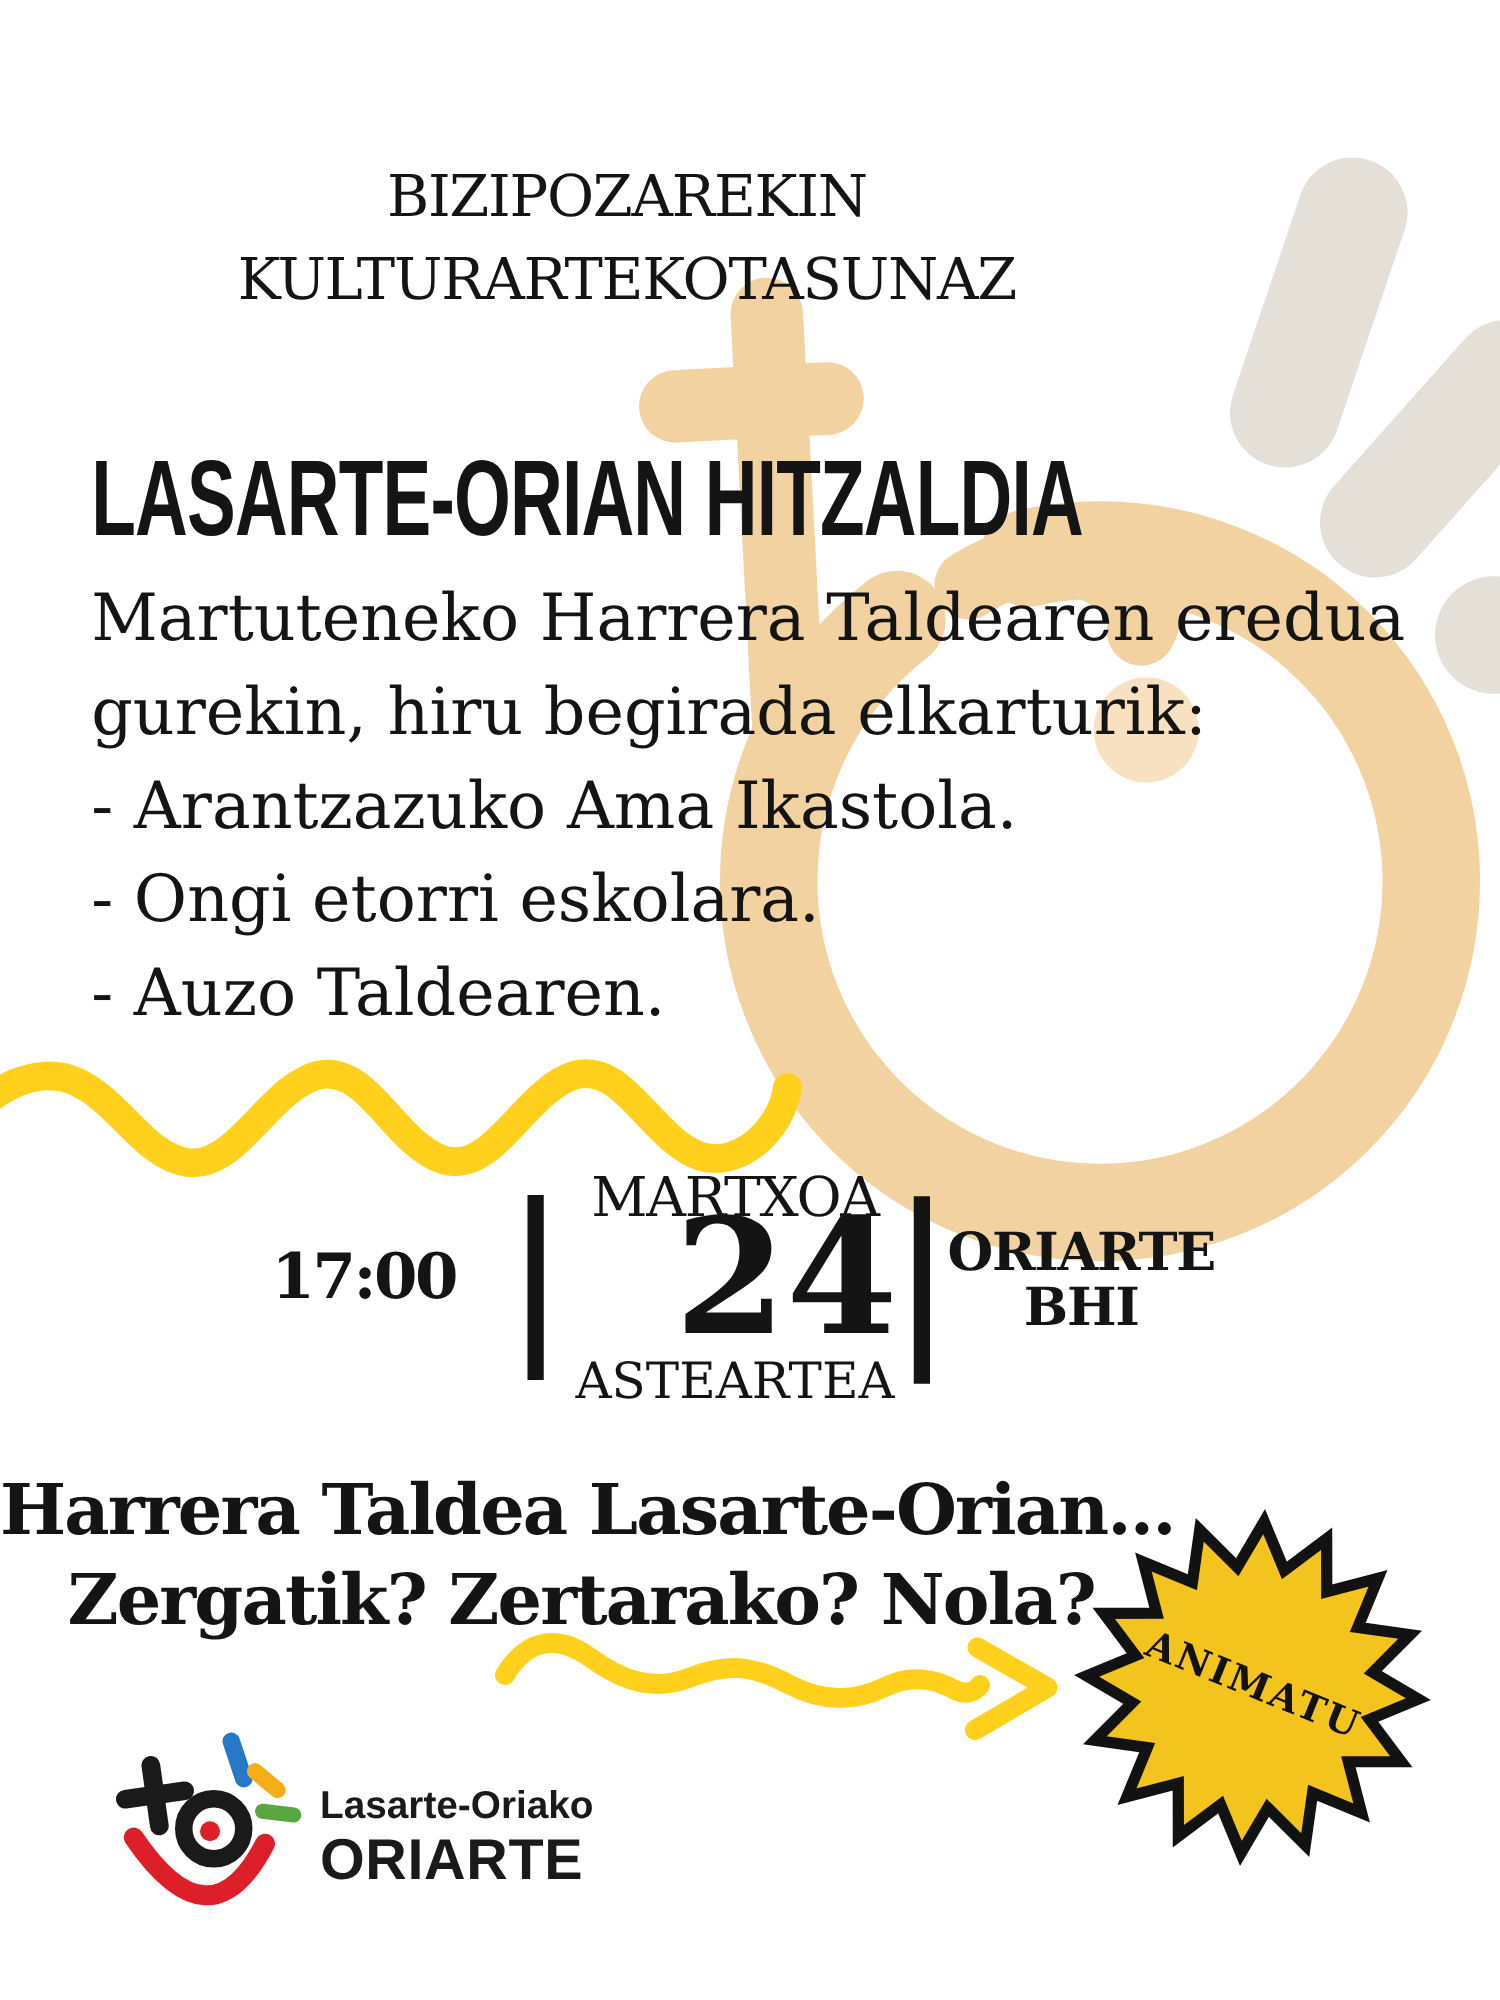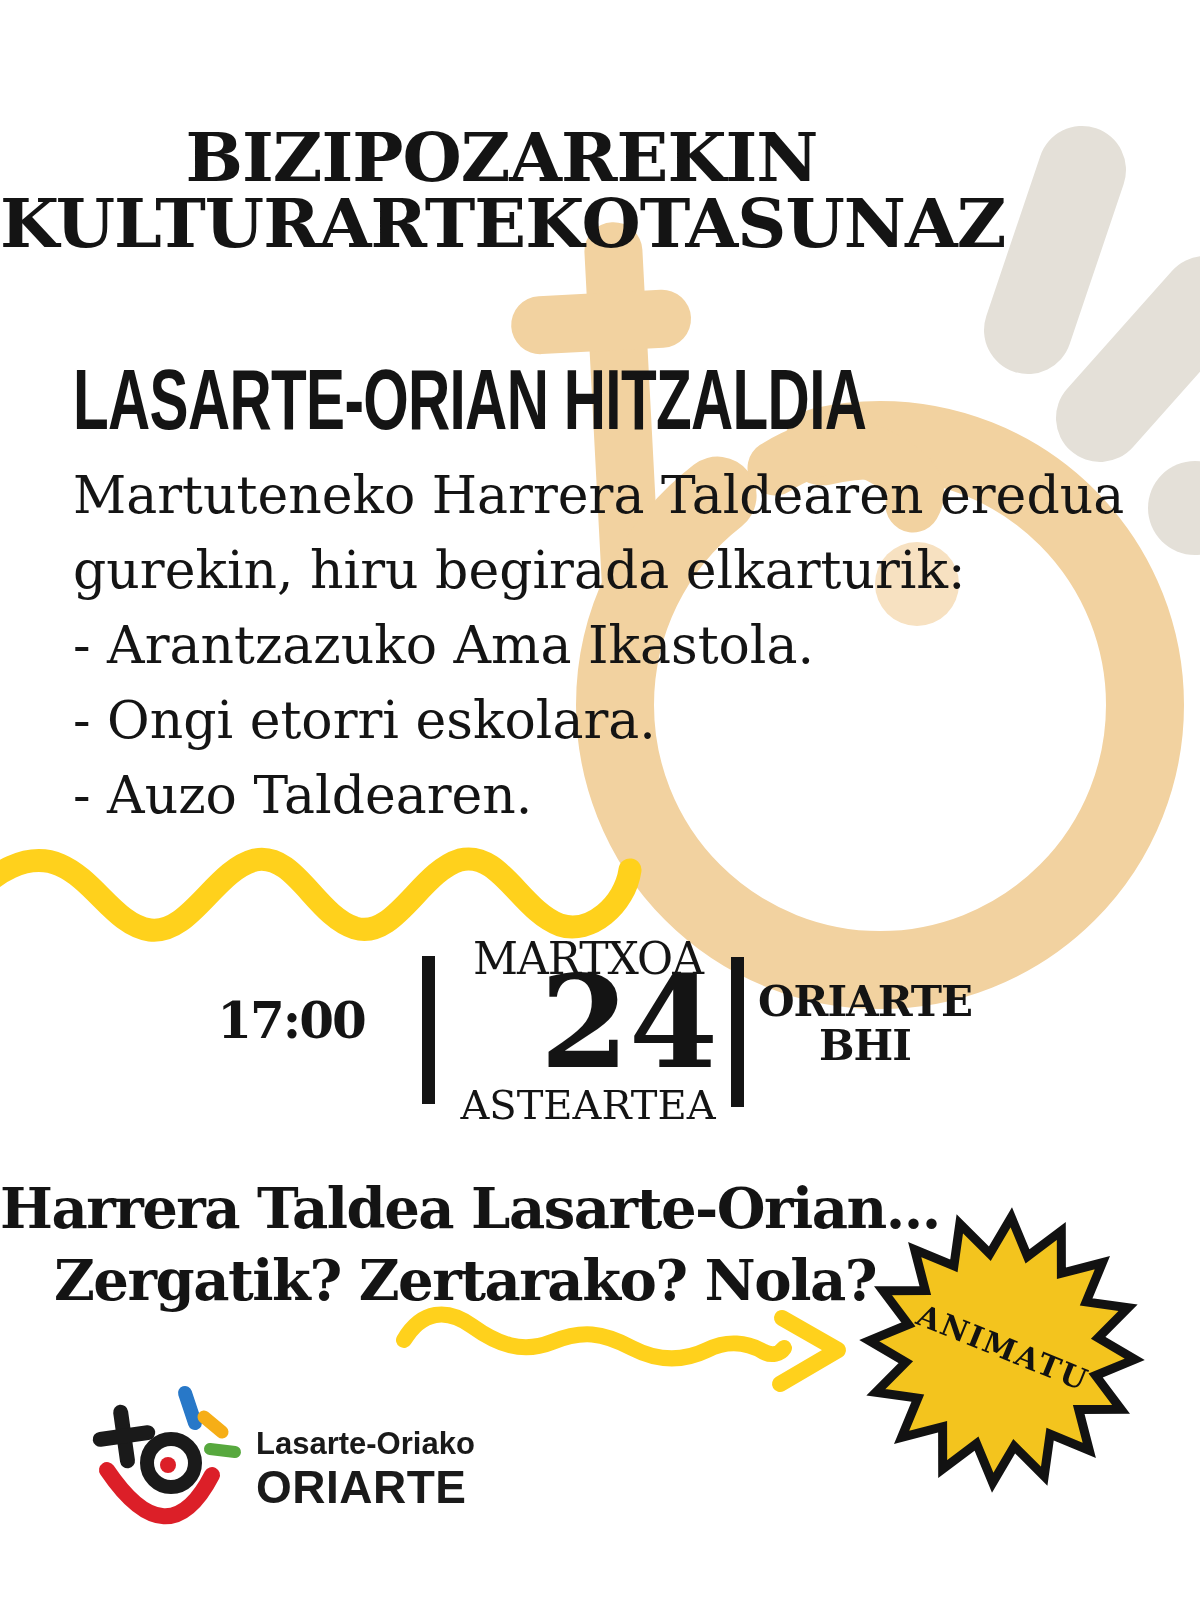--- a/index.html
+++ b/index.html
@@ -13,22 +13,22 @@
     font-family: "DejaVu Serif", serif;
     color: var(--ink, #141414);
   }
   .layer { position: absolute; }
   .bg-art { left: 0; top: 0; z-index: 0; }
   .fg { z-index: 1; }
 
   .title {
     left: 0; top: 124px; width: 1003px;
     text-align: center;
-    font-weight: bold;
-    font-size: 68px;
+    font-weight: normal;
+    font-size: 46px;
     line-height: 66px;
     letter-spacing: -1px;
     white-space: nowrap;
   }
   .subtitle {
     left: 73px; top: 356px;
     font-family: "Liberation Sans", sans-serif;
     font-weight: bold;
     font-size: 86px;
     line-height: 1;

